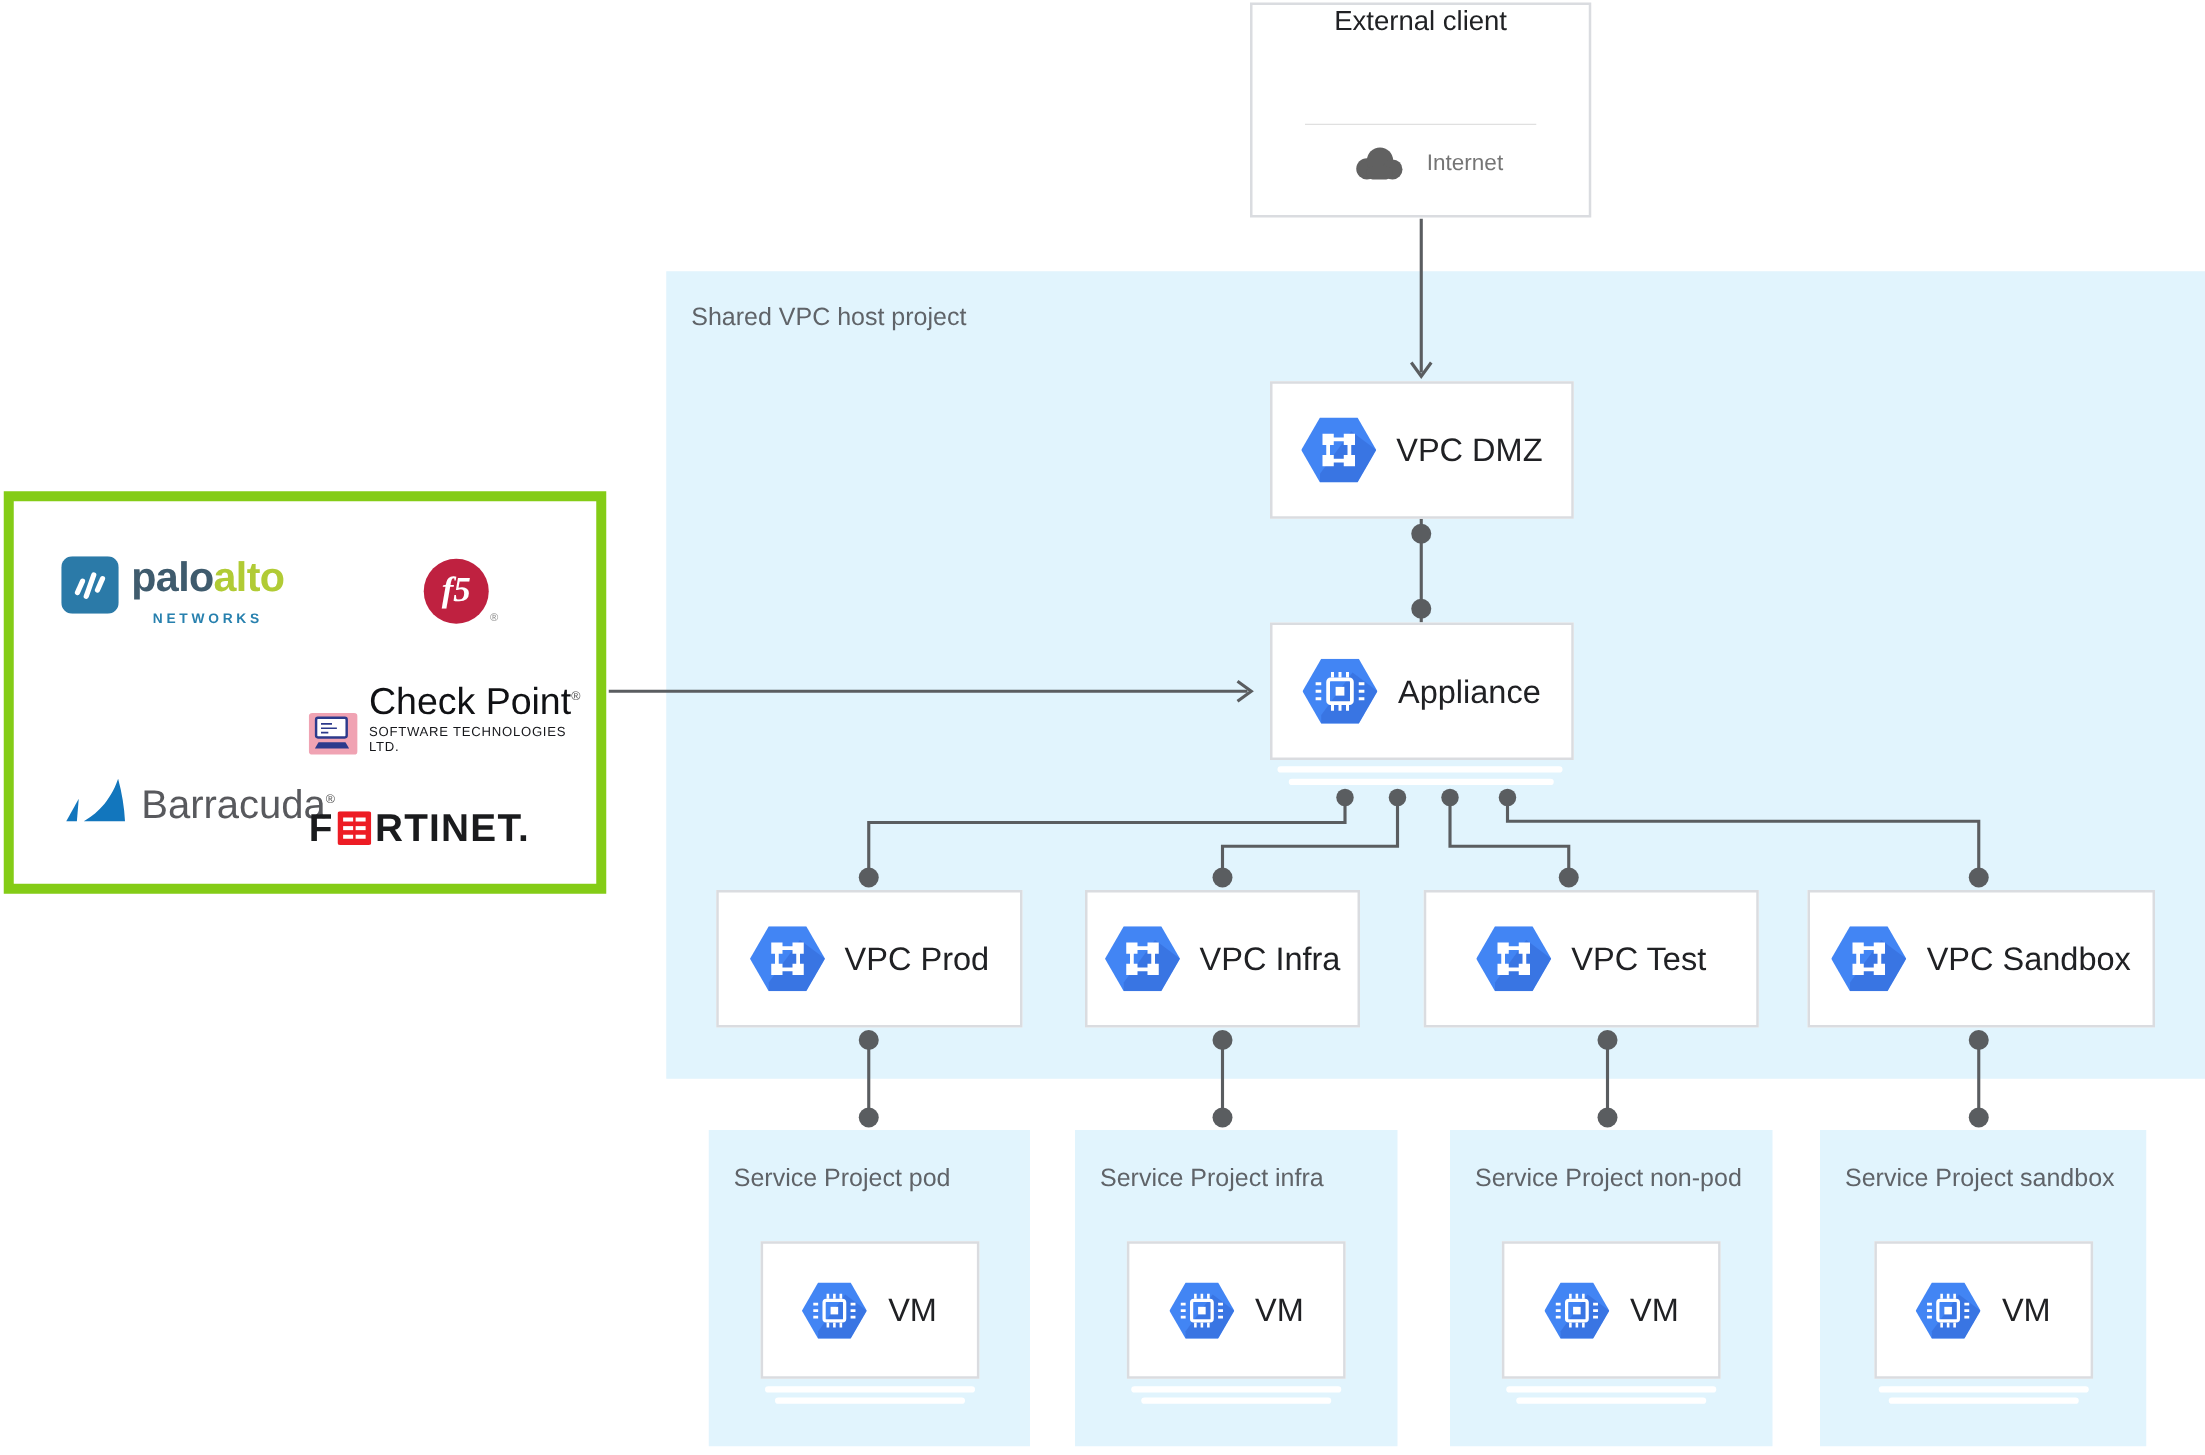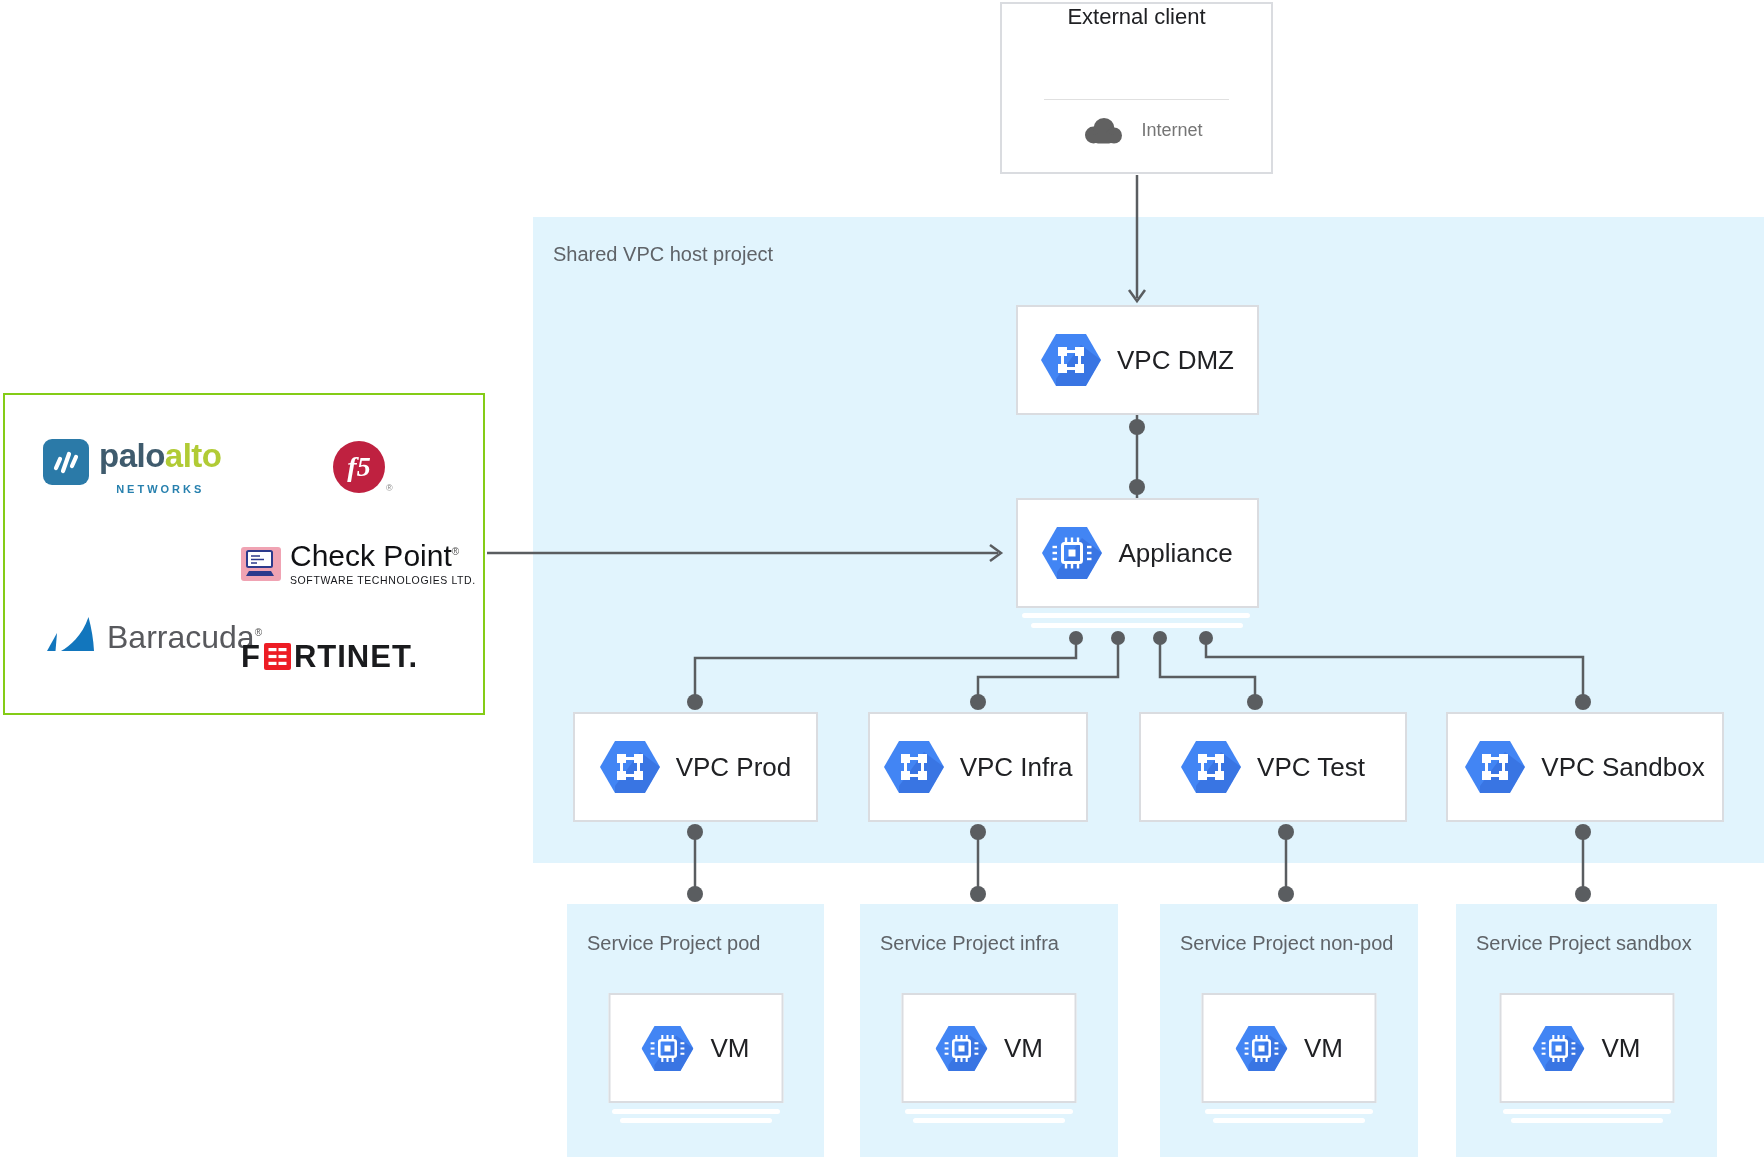--- a/index.html
+++ b/index.html
@@ -44,41 +44,41 @@
   #sp-nonpod{left:1160px;width:258px;}
   #sp-sandbox{left:1456px;width:261px;}
   .service-label{position:absolute;left:20px;top:28px;font-size:20px;color:#5f6368;white-space:nowrap;}
   .vm-node{position:absolute;top:89px;left:50%;transform:translateX(-50%);width:175px;height:110px;gap:17px;}
   .stripe{position:absolute;left:50%;transform:translateX(-50%);height:5px;background:#fff;border-radius:2.5px;}
   .stripe.s1{top:205px;width:168px;}
   .stripe.s2{top:214px;width:152px;}
 
   
   #vendor-card{position:absolute;left:3px;top:393px;width:482px;height:322px;background:#fff;
-               border:2px solid #84cc16;box-sizing:border-box;z-index:2;}
+               border:8px solid #84cc16;box-sizing:border-box;z-index:2;}
   .v-logo{position:absolute;display:flex;}
   .reg{font-size:10px;vertical-align:super;color:#555;}
 
   #logo-pan{left:38px;top:44px;gap:10px;align-items:flex-start;}
   .pan-words{line-height:1;}
   .pan-a{font-size:33px;font-weight:bold;color:#3f5b6d;letter-spacing:-0.5px;}
   .pan-b{font-size:33px;font-weight:bold;color:#b1cb35;letter-spacing:-0.5px;}
   .pan-net{text-align:center;font-size:11px;font-weight:bold;color:#2780ae;letter-spacing:3px;margin-top:12px;}
 
   #logo-f5{left:328px;top:46px;align-items:flex-end;}
   .f5-ball{width:52px;height:52px;border-radius:50%;background:#bf2140;color:#fff;
            display:flex;align-items:center;justify-content:center;
            font-family:"Liberation Serif", serif;font-style:italic;font-weight:bold;font-size:28px;}
   .f5-reg{font-size:9px;color:#888;margin-left:1px;}
 
   #logo-cisco{left:40px;top:138px;flex-direction:column;align-items:center;width:116px;}
   .cisco-word{font-size:28px;font-weight:bold;color:#c4122e;letter-spacing:8px;margin-top:3px;margin-right:-8px;}
   .cisco-tm{font-size:9px;letter-spacing:0;vertical-align:super;color:#c4122e;}
 
-  #logo-cp{left:236px;top:146px;gap:9px;align-items:center;}
+  #logo-cp{left:236px;top:146px;gap:9px;align-items:flex-end;}
   .cp-name{font-size:30px;color:#101114;line-height:1;}
   .cp-sub{font-size:10.5px;color:#15161a;letter-spacing:0.6px;margin-top:3px;}
 
   #logo-cuda{left:38px;top:218px;align-items:flex-end;gap:8px;}
   .cuda-name{font-size:32px;color:#58595d;margin-bottom:-3px;}
 
   #logo-forti{left:236px;top:246px;align-items:center;gap:3px;}
   .forti-txt{font-size:31px;font-weight:bold;color:#1a1b1d;letter-spacing:1px;line-height:1;}
 </style>
 </head>

